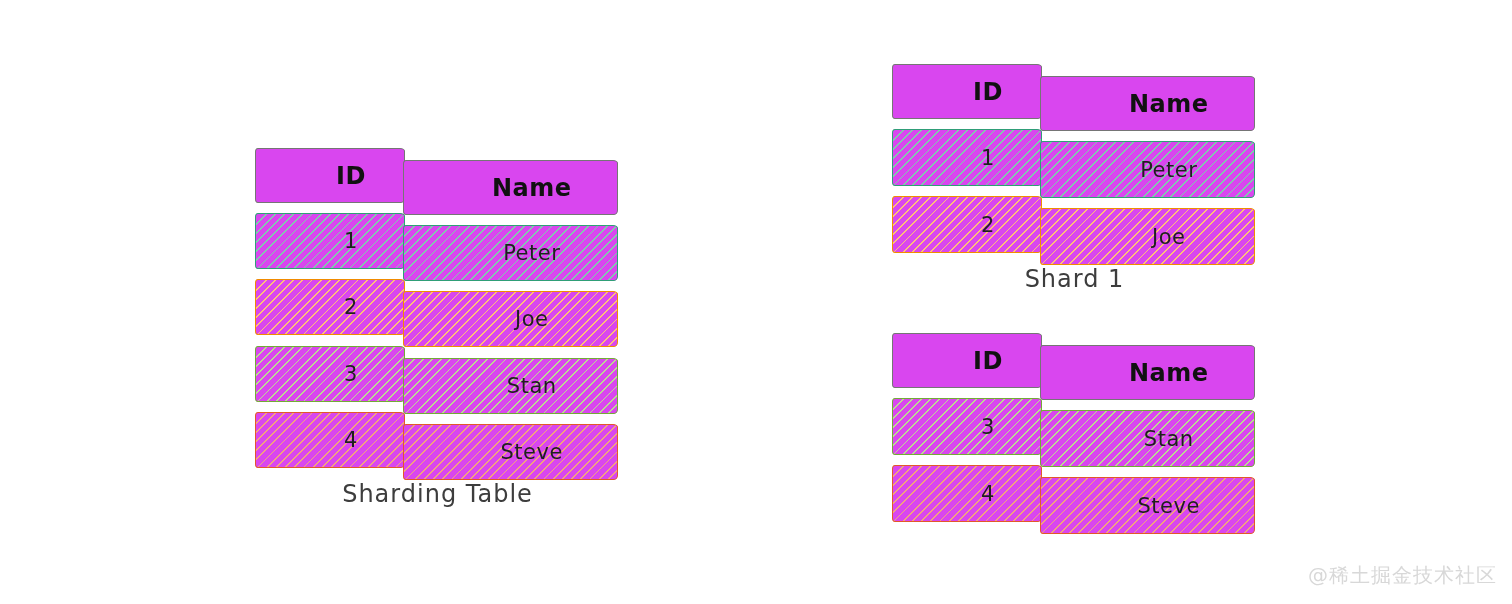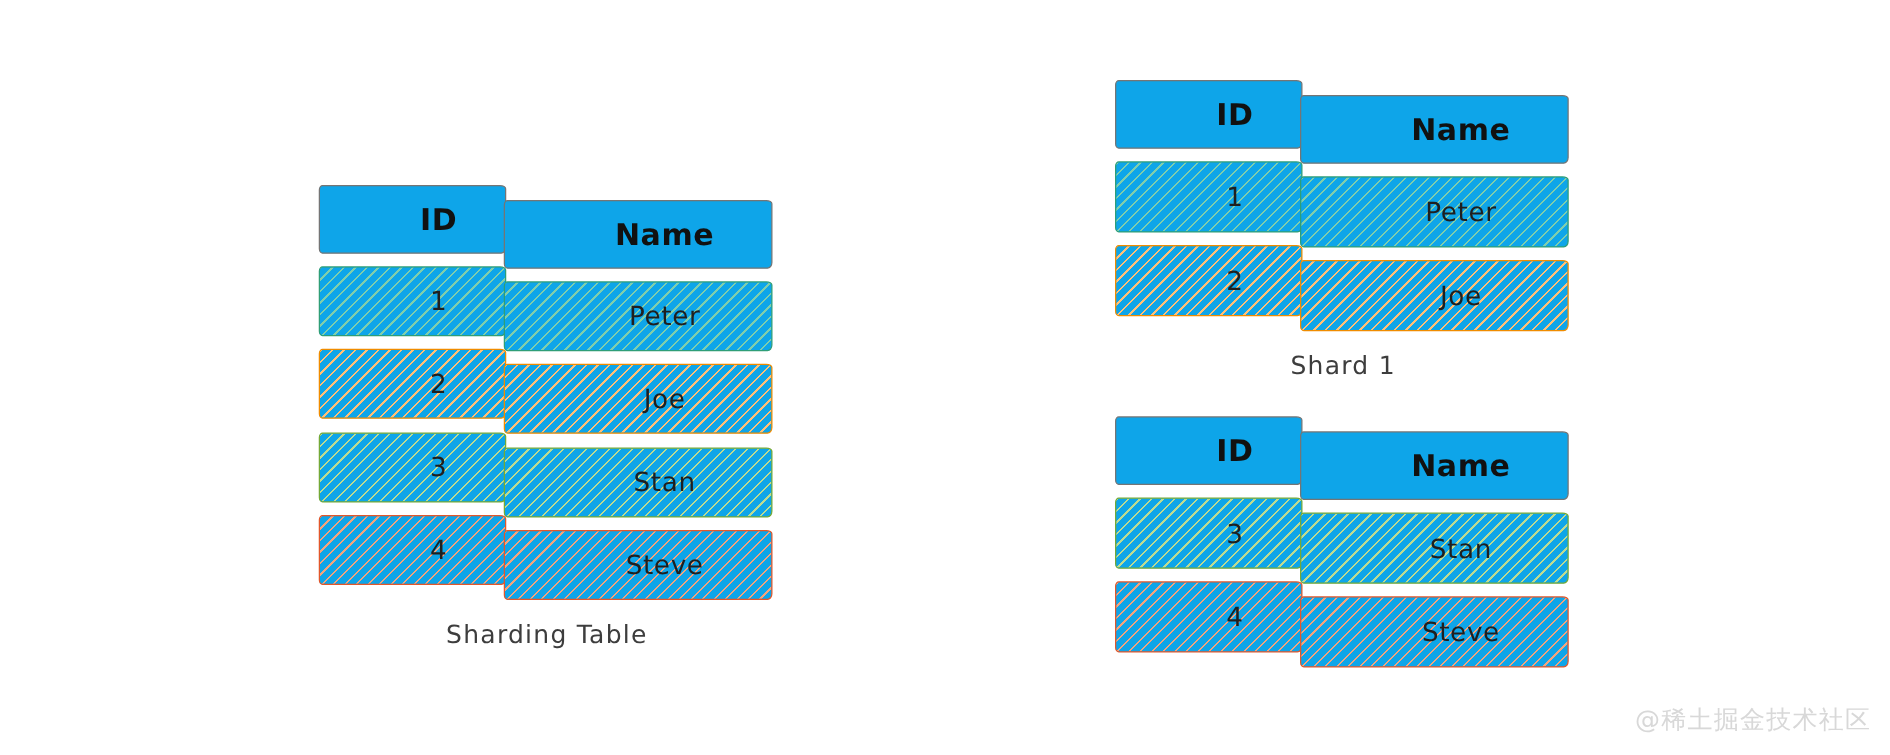--- a/index.html
+++ b/index.html
@@ -19,21 +19,21 @@
   .sktable{width:365px;}
   .trow,.thead{display:flex;}
   .thead + .trow, .trow + .trow{margin-top:-1.8px;}
   .cell{
     box-sizing:border-box;
     display:flex;align-items:center;justify-content:center;
     border:1.8px solid #757575;
     border-radius:3px 5px 4px 3px / 4px 3px 5px 4px;
     font-size:21px;
     letter-spacing:0.5px;
-    background-color:#0ea5e9;
+    background-color:#d946ef;
     padding-left:42px;
   }
   .cell + .cell{margin-left:-1.8px;margin-top:12px;}
   .cell.id{width:150px;}
   .cell.name{width:215px;}
   .thead .cell{
     height:55px;
     font-weight:bold;
     font-size:24px;
     border-color:var(--header-border,#757575);
@@ -54,23 +54,22 @@
   .trow.green .cell{
     border-color:var(--green-border);
     background-image:repeating-linear-gradient(135deg,var(--green-hatch) 0 1.3px,transparent 1.3px 6.5px);
   }
   .trow.red .cell{
     border-color:var(--red-border);
     background-image:repeating-linear-gradient(135deg,var(--red-hatch) 0 1.3px,transparent 1.3px 6.5px);
   }
 
   .caption{
-    margin-top:15px;
     text-align:center;
-    font-size:20px;
+    font-size:24px;
     letter-spacing:1px;
     color:var(--caption-text,#3d3d3d);
   }
 
   .arrow-group{position:absolute;left:635px;top:246px;width:244px;}
   .arrow-label{
     text-align:center;
     font-size:21px;
     letter-spacing:1px;
     color:var(--caption-text,#3d3d3d);

